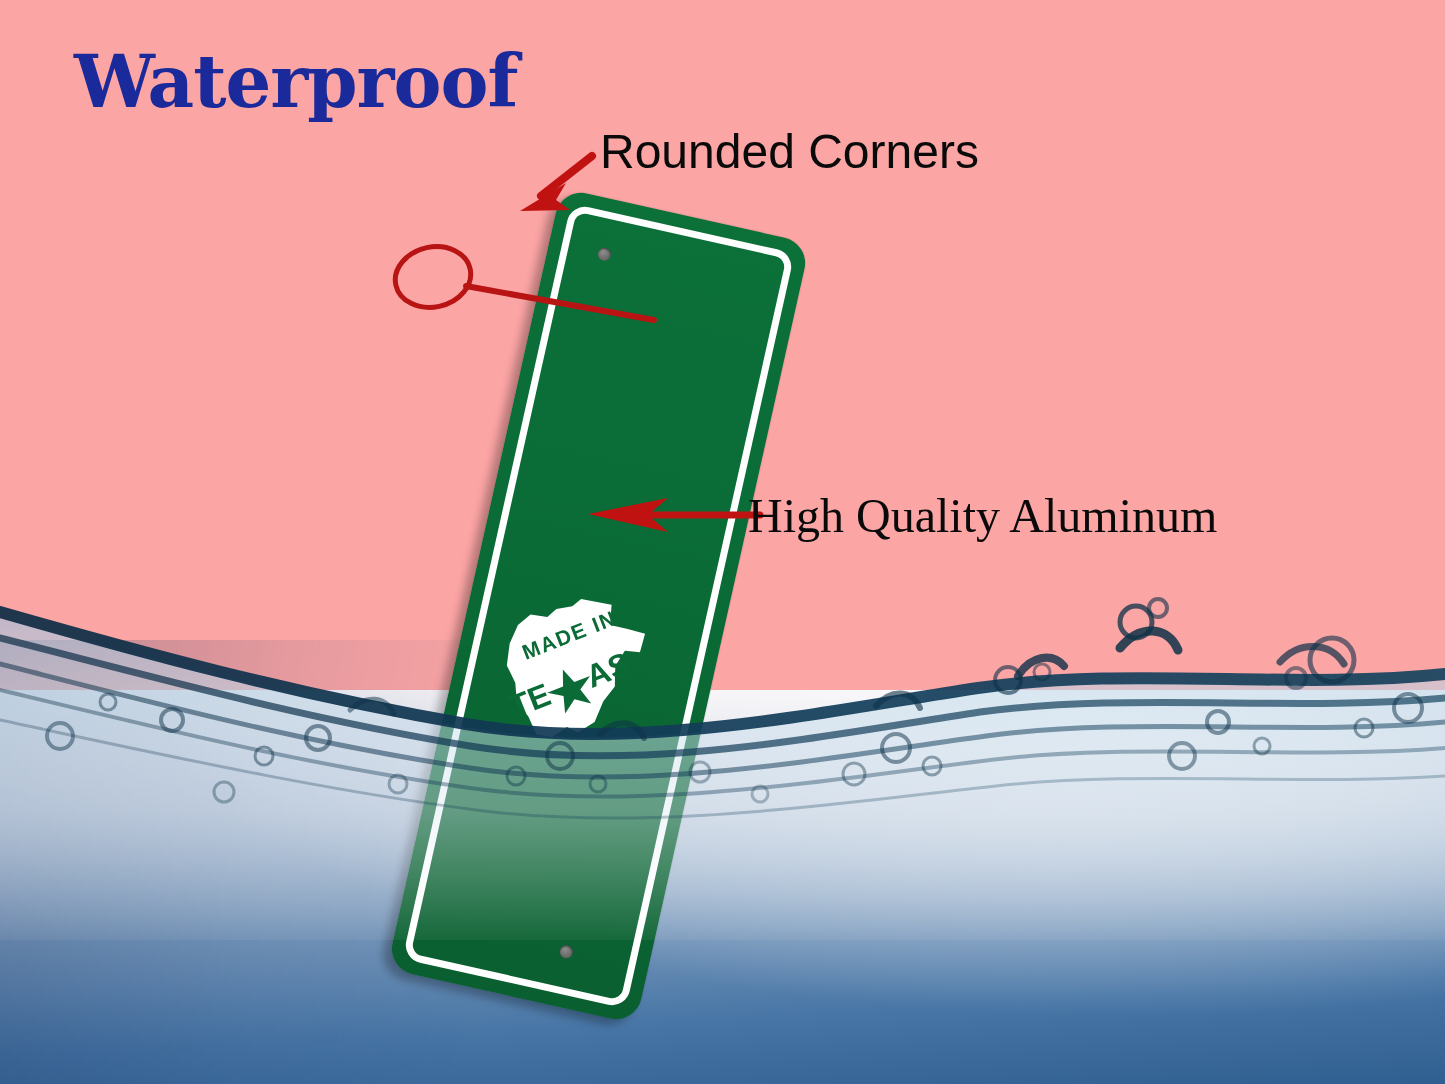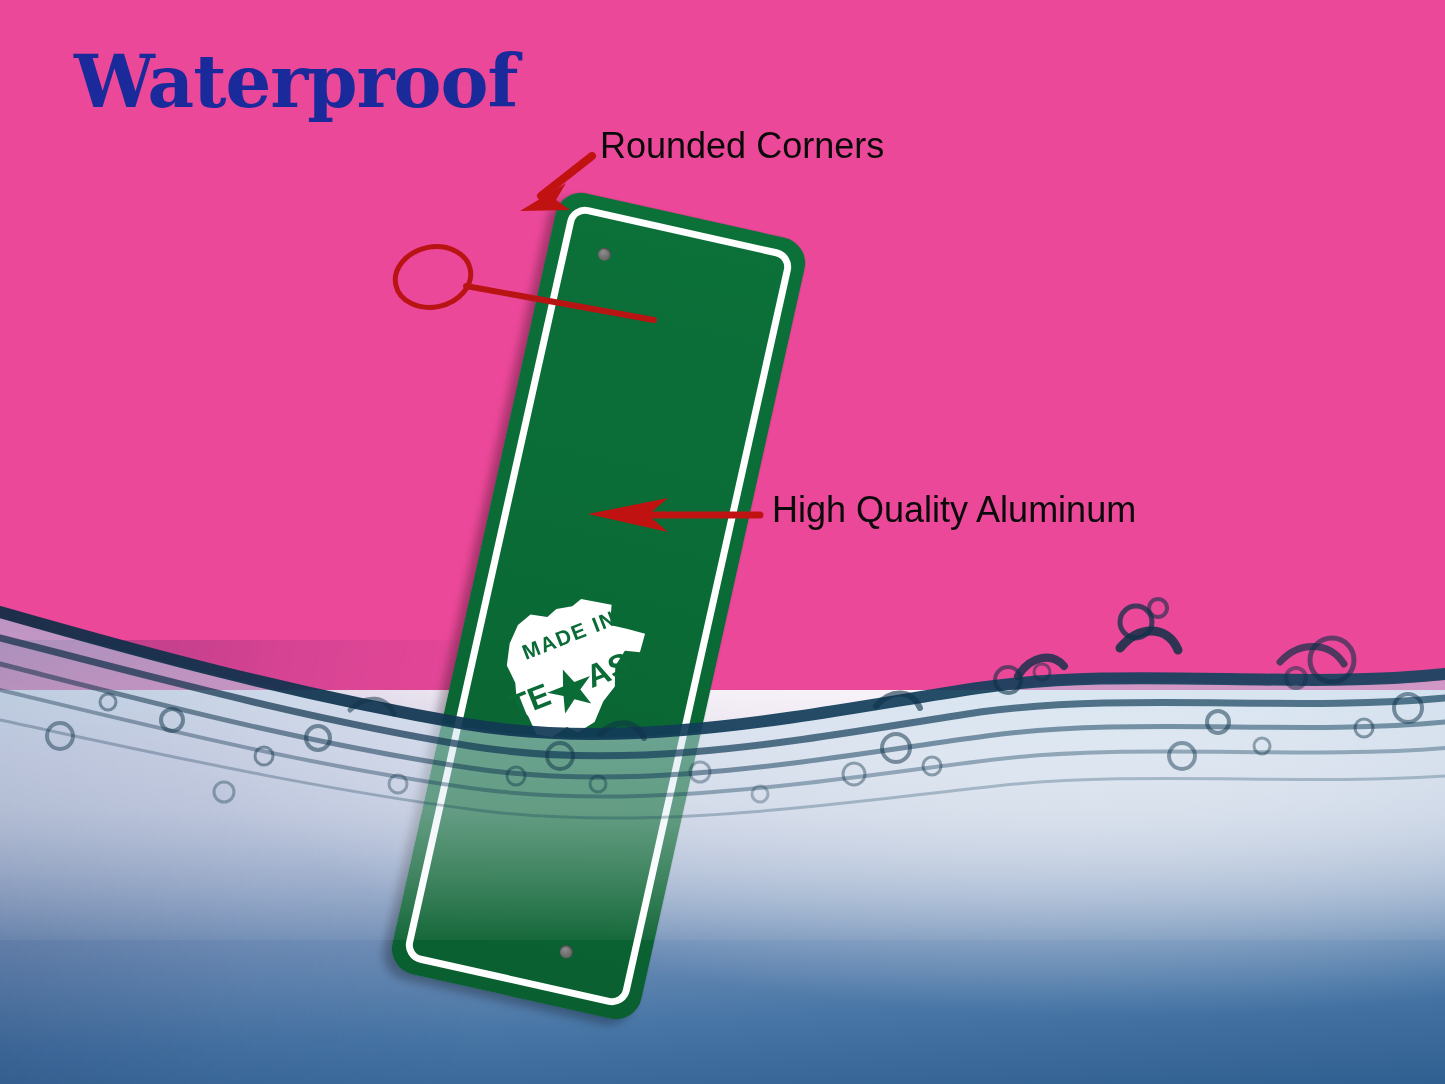--- a/index.html
+++ b/index.html
@@ -2,21 +2,21 @@
 <html><head>
 <meta charset="utf-8">
 <style>
   html,body{margin:0;padding:0;}
   body{
     width:1445px;height:1084px;
     background:#ffffff;
     font-family:"Liberation Sans", sans-serif;
     overflow:hidden;
   }
-  #stage{position:relative;width:1445px;height:1084px;overflow:hidden;background:#ec4899;}
+  #stage{position:relative;width:1445px;height:1084px;overflow:hidden;background:#fca5a5;}
 
   
   #title{
     position:absolute;left:74px;top:46px;
     font-family:"DejaVu Serif","Liberation Serif",serif;
     font-weight:700;
     font-size:72px;
     letter-spacing:-1px;
     color:#1b2a9b;
     line-height:1;
@@ -82,27 +82,27 @@
   #water-surface{
     position:absolute;left:0;top:560px;width:1445px;height:380px;
     pointer-events:none;
   }
 
   
   .anno-text{
     position:absolute;
     color:#0a0a0a;
     font-family:"Liberation Sans", sans-serif;
-    font-size:36px;
+    font-size:48px;
     white-space:nowrap;
     line-height:1;
   }
   #anno-corners{left:600px;top:128px;}
   #anno-holes{left:663px;top:288px;}
-  #anno-aluminum{left:772px;top:492px;}
+  #anno-aluminum{left:748px;top:492px;font-family:Liberation Serif, serif;}
 
   .anno-svg{position:absolute;left:0;top:0;width:1445px;height:1084px;pointer-events:none;}
 </style>
 </head>
 <body>
 
 <div id="stage">
 
   <div id="title">Waterproof</div>
 

